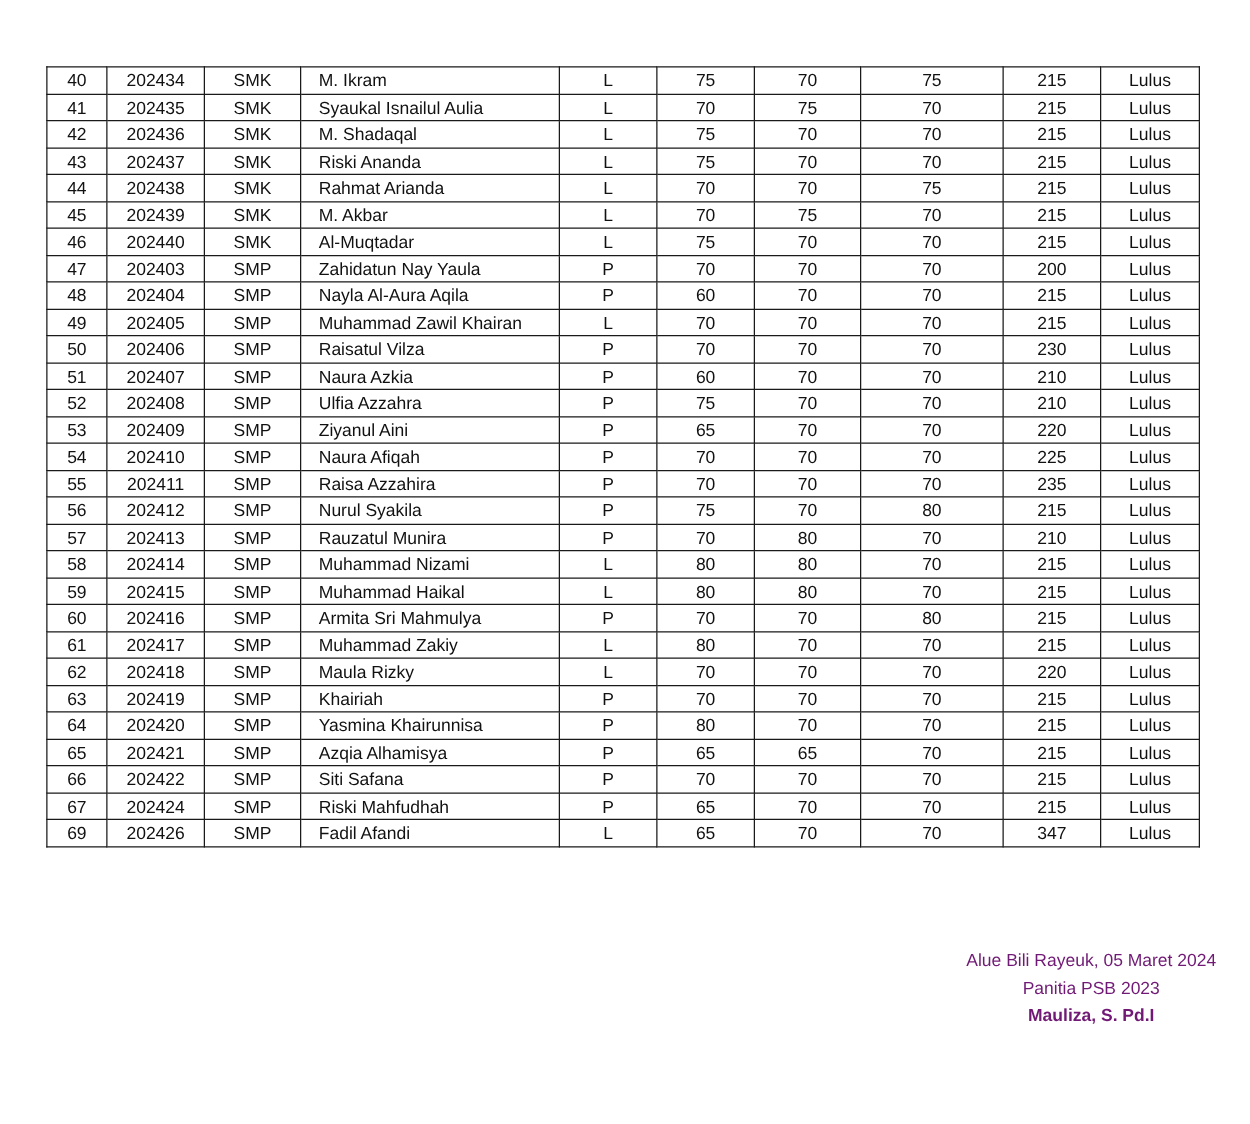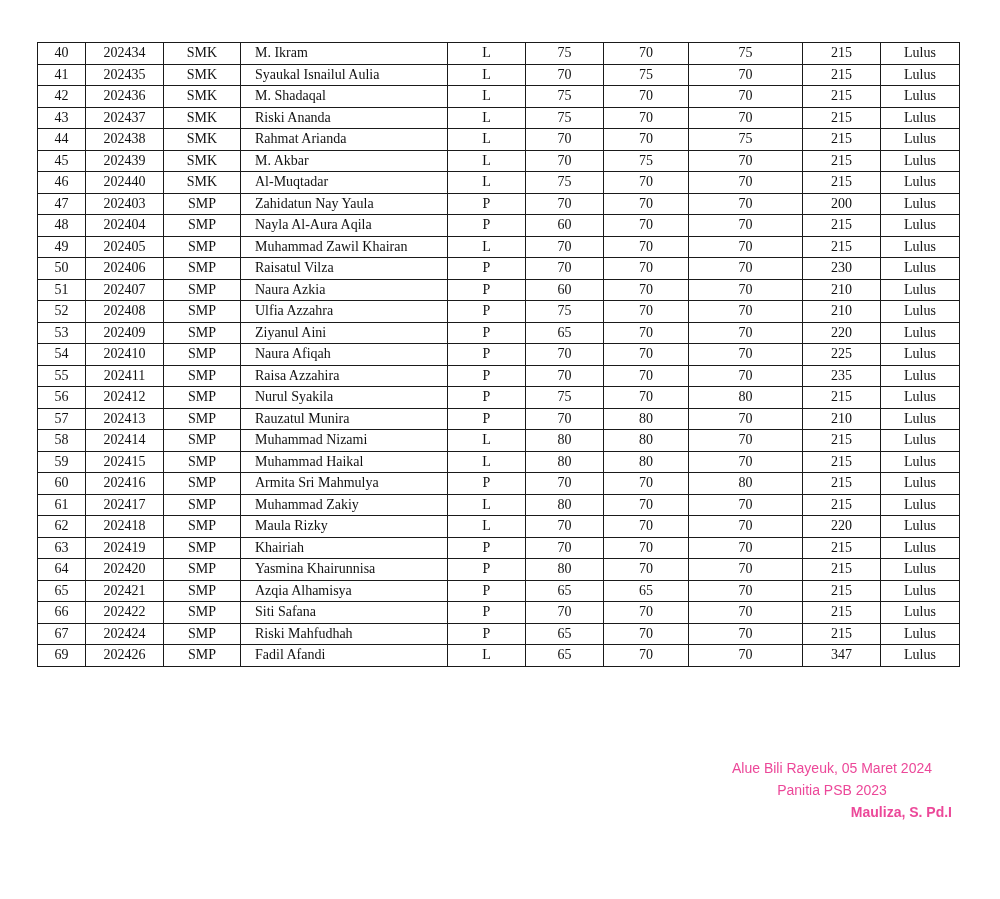--- a/index.html
+++ b/index.html
@@ -11,53 +11,51 @@
       width: 1000px;
       height: 899px;
       position: relative;
       font-family: "Liberation Sans", "DejaVu Sans", sans-serif;
       color: #111111;
       overflow: hidden;
     }
     table.result-table {
       position: absolute;
       left: 37px;
-      top: 42px;
+      top: 53px;
       border-collapse: collapse;
       table-layout: fixed;
       width: 922px;
       font-size: 14px;
-      font-family: Liberation Serif, serif;
     }
     table.result-table td {
       border: 1.5px solid #1a1a1a;
       height: 20.5px;
       padding: 0 3px;
       line-height: 20px;
       text-align: center;
       white-space: nowrap;
       overflow: hidden;
     }
     table.result-table td.name {
       text-align: left;
       padding-left: 14px;
     }
     .signature {
       position: absolute;
-      left: 712px;
+      left: 753px;
       top: 757px;
       width: 240px;
       text-align: center;
       font-size: 14px;
       line-height: 22px;
-      color: #ec4899;
+      color: #701a75;
     }
     .signature .bold {
       font-weight: bold;
-      text-align: right;
     }
   </style>
 </head>
 <body>
 
 <table class="result-table">
   <colgroup>
     <col style="width:48px">
     <col style="width:78px">
     <col style="width:77px">

